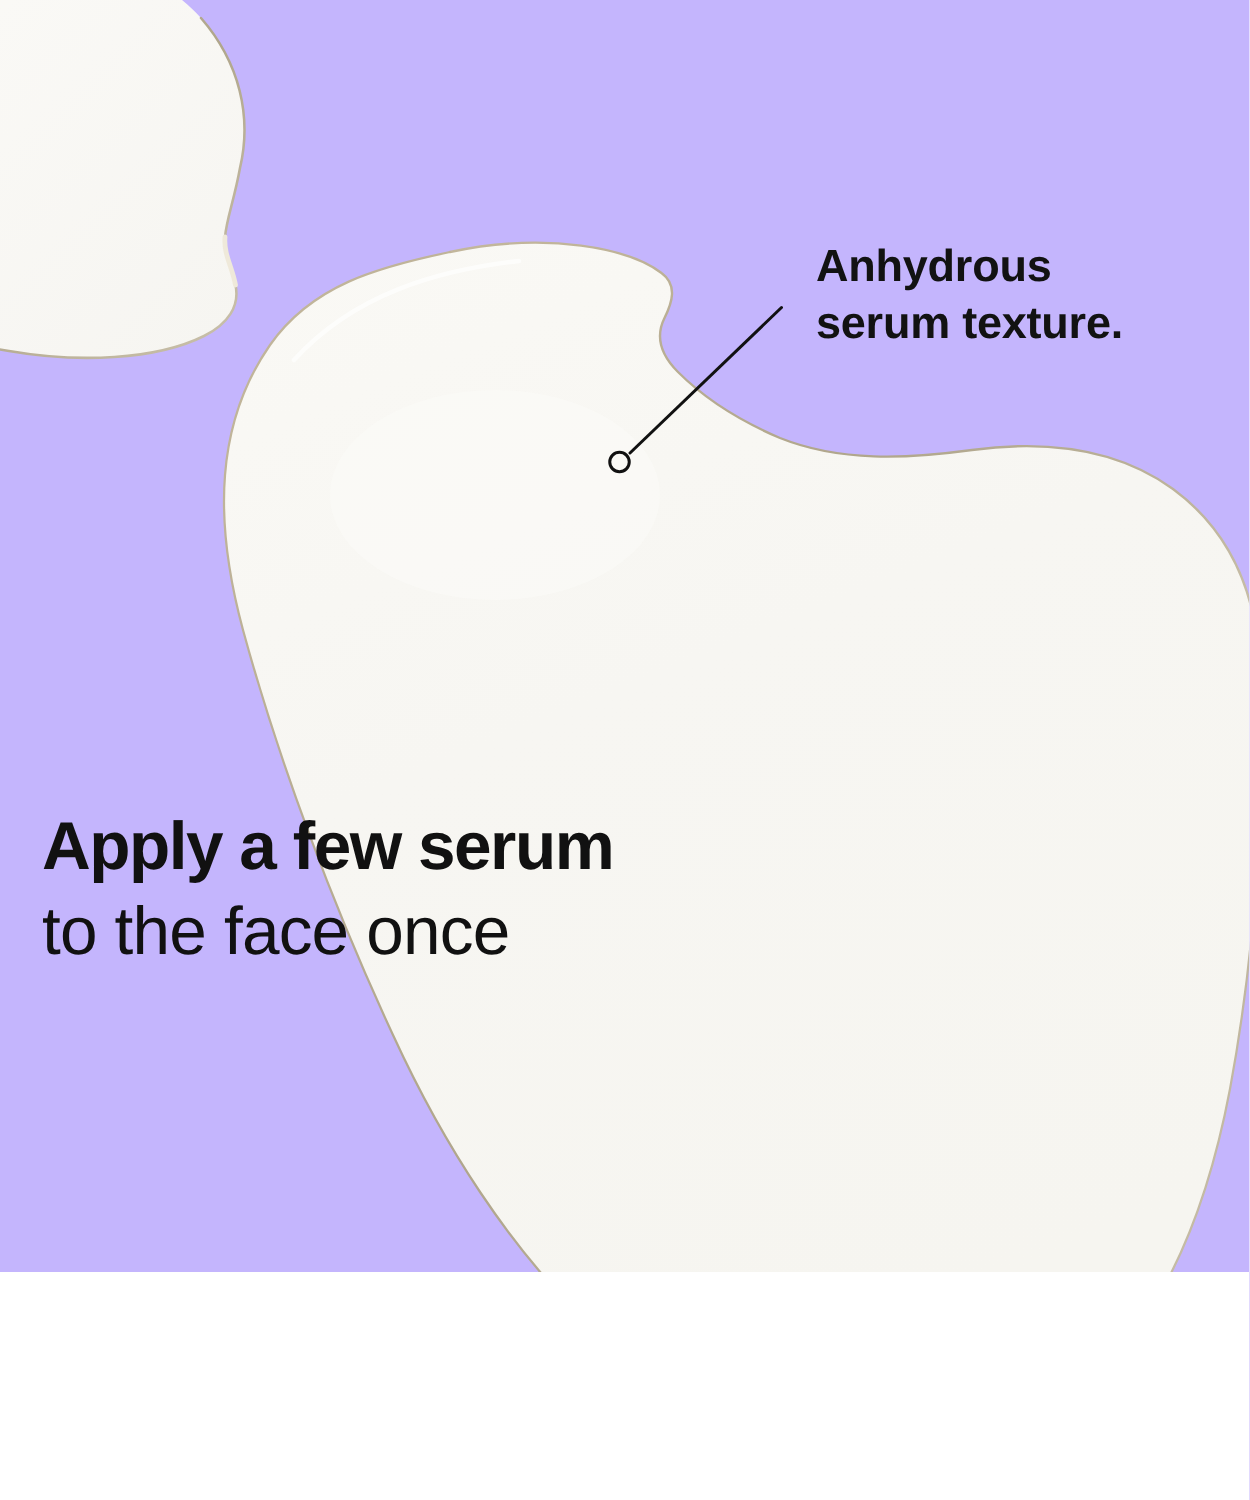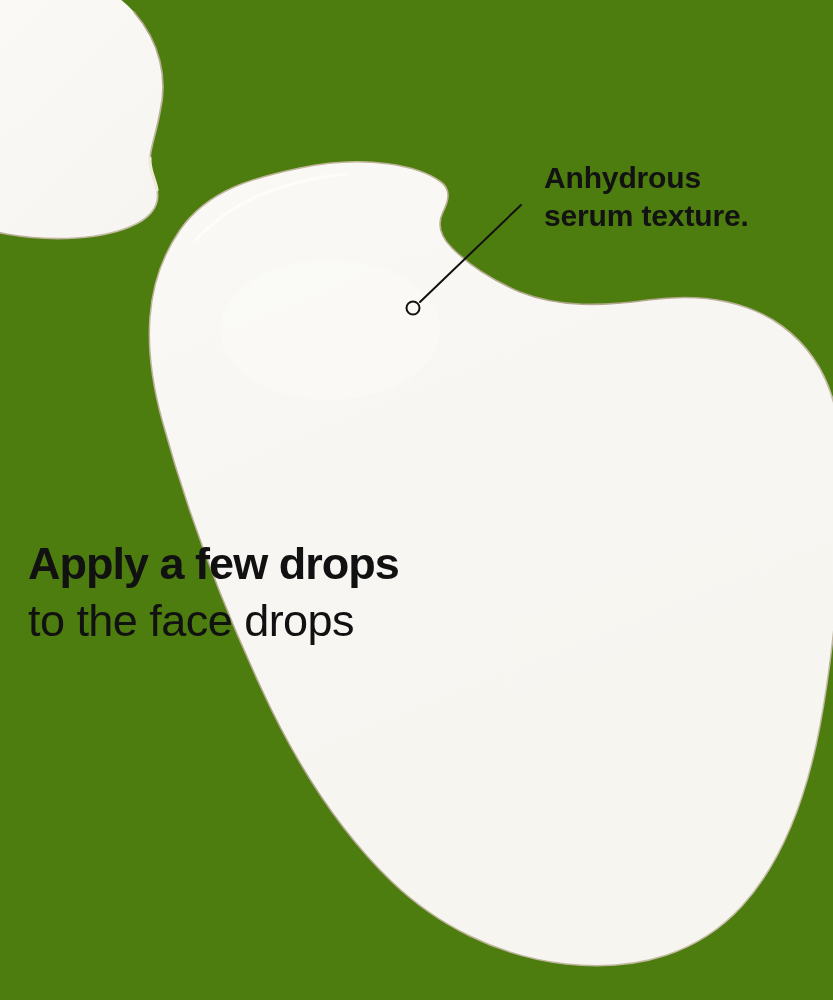--- a/index.html
+++ b/index.html
@@ -10,22 +10,22 @@
   }
 
   body {
     font-family:"Liberation Sans", sans-serif;
     -webkit-font-smoothing:antialiased;
   }
 
   #card {
     position:relative;
     width:833px;
-    height:1000px;
-    background:#4d7c0f;
+    height:848px;
+    background:#c4b5fd;
     overflow:hidden;
   }
 
   
   #artwork {
     position:absolute;
     inset:0;
     width:833px;
     height:1000px;
     pointer-events:none;
@@ -167,17 +167,17 @@
 
   <svg id="callout-leader" viewBox="0 0 833 1000" aria-hidden="true">
     <line x1="420" y1="302" x2="521" y2="205" stroke="#111111" stroke-width="2" stroke-linecap="round"></line>
     <circle cx="413" cy="308" r="6.5" fill="none" stroke="#111111" stroke-width="2"></circle>
   </svg>
 
   <div class="callout-label">Anhydrous
 serum texture.</div>
 
   <div class="headline-block">
-    <div class="headline-line is-bold">Apply a few drops</div>
-    <div class="headline-line is-regular">to the face drops</div>
+    <div class="headline-line is-bold">Apply a few serum</div>
+    <div class="headline-line is-regular">to the face once</div>
   </div>
 
 </div>
 
 </body></html>

